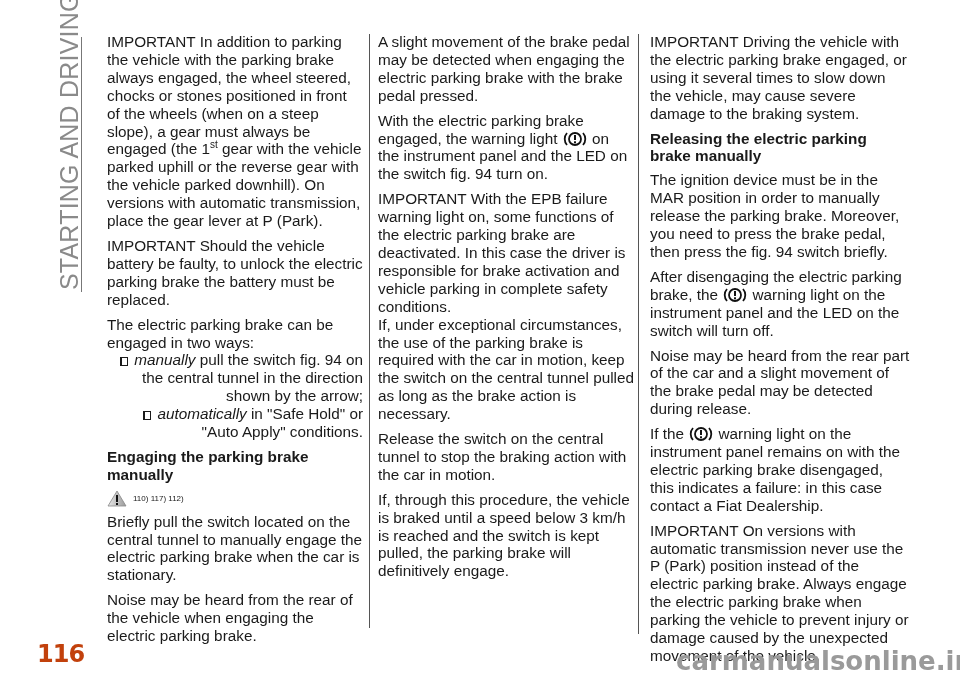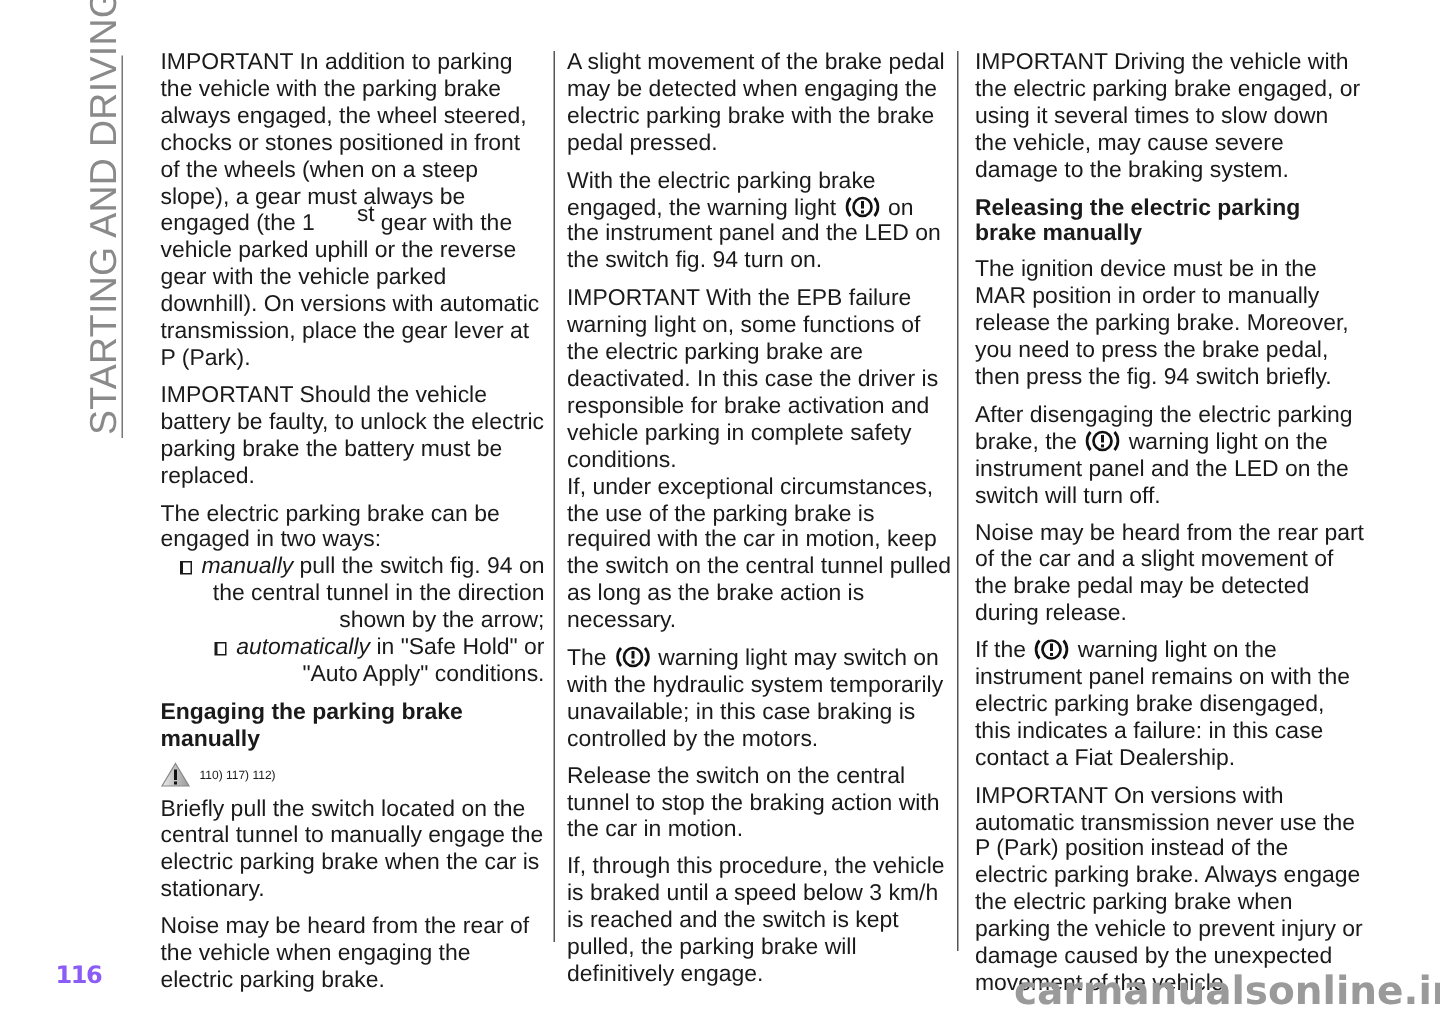--- a/index.html
+++ b/index.html
@@ -26,23 +26,23 @@
   .bullet { display: block; text-align: right; }
   .box {
     display: inline-block; width: 8px; height: 9px; border: 1.4px solid #1a1a1a; border-left-width: 2px;
     margin-right: 6px; vertical-align: -1px; box-sizing: border-box;
   }
   em { font-style: italic; }
   .warn-row { display: flex; align-items: center; margin: 2px 0 5px 0; }
   .warn-tri { width: 20px; height: 17px; margin-right: 6px; }
   .refs { font-size: 8px; font-weight: normal; }
   .epb { display: inline-block; width: 26px; height: 16px; vertical-align: -3px; }
-  sup { font-size: 15px; vertical-align: 6px; line-height: 0; margin-left: 28px; }
+  sup { font-size: 10px; vertical-align: 6px; line-height: 0; }
   .page-num {
-    position: absolute; left: 37px; top: 640px; font-size: 16px; font-weight: bold; color: #8b5cf6;
+    position: absolute; left: 37px; top: 640px; font-size: 24px; font-weight: bold; color: #c2410c;
     font-family: "DejaVu Sans", sans-serif; letter-spacing: -1px;
   }
   .watermark {
     position: absolute; left: 676px; top: 646px; font-size: 26px; color: #9a9a9a; font-weight: bold;
     font-family: "DejaVu Sans", sans-serif; letter-spacing: 0px;
   }
 </style>
 </head>
 <body>
 
@@ -82,27 +82,20 @@
   <p>A slight movement of the brake pedal may be detected when engaging the electric parking brake with the brake pedal pressed.</p>
   <p><span>With the electric parking brake engaged, the warning light </span><svg class="epb" viewBox="0 0 26 16">
         <path d="M5 2 A9 9 0 0 0 5 14" fill="none" stroke="#111" stroke-width="1.8"></path>
         <path d="M21 2 A9 9 0 0 1 21 14" fill="none" stroke="#111" stroke-width="1.8"></path>
         <circle cx="13" cy="8" r="6" fill="none" stroke="#111" stroke-width="1.8"></circle>
         <rect x="12" y="4" width="2" height="5" fill="#111"></rect>
         <rect x="12" y="10.3" width="2" height="2" fill="#111"></rect>
       </svg><span> on the instrument panel and the LED on the switch fig. 94 turn on.</span></p>
   <p class="tight">IMPORTANT With the EPB failure warning light on, some functions of the electric parking brake are deactivated. In this case the driver is responsible for brake activation and vehicle parking in complete safety conditions.</p>
   <p>If, under exceptional circumstances, the use of the parking brake is required with the car in motion, keep the switch on the central tunnel pulled as long as the brake action is necessary.</p>
-  <p><span>The </span><svg class="epb" viewBox="0 0 26 16">
-        <path d="M5 2 A9 9 0 0 0 5 14" fill="none" stroke="#111" stroke-width="1.8"></path>
-        <path d="M21 2 A9 9 0 0 1 21 14" fill="none" stroke="#111" stroke-width="1.8"></path>
-        <circle cx="13" cy="8" r="6" fill="none" stroke="#111" stroke-width="1.8"></circle>
-        <rect x="12" y="4" width="2" height="5" fill="#111"></rect>
-        <rect x="12" y="10.3" width="2" height="2" fill="#111"></rect>
-      </svg><span> warning light may switch on with the hydraulic system temporarily unavailable; in this case braking is controlled by the motors.</span></p>
   <p>Release the switch on the central tunnel to stop the braking action with the car in motion.</p>
   <p>If, through this procedure, the vehicle is braked until a speed below 3 km/h is reached and the switch is kept pulled, the parking brake will definitively engage.</p>
 </div>
 
 <div class="vrule" style="left:638px;height:600px;"></div>
 
 <div class="col col3">
   <p>IMPORTANT Driving the vehicle with the electric parking brake engaged, or using it several times to slow down the vehicle, may cause severe damage to the braking system.</p>
   <h3>Releasing the electric parking brake manually</h3>
   <p>The ignition device must be in the MAR position in order to manually release the parking brake. Moreover, you need to press the brake pedal, then press the fig. 94 switch briefly.</p>

